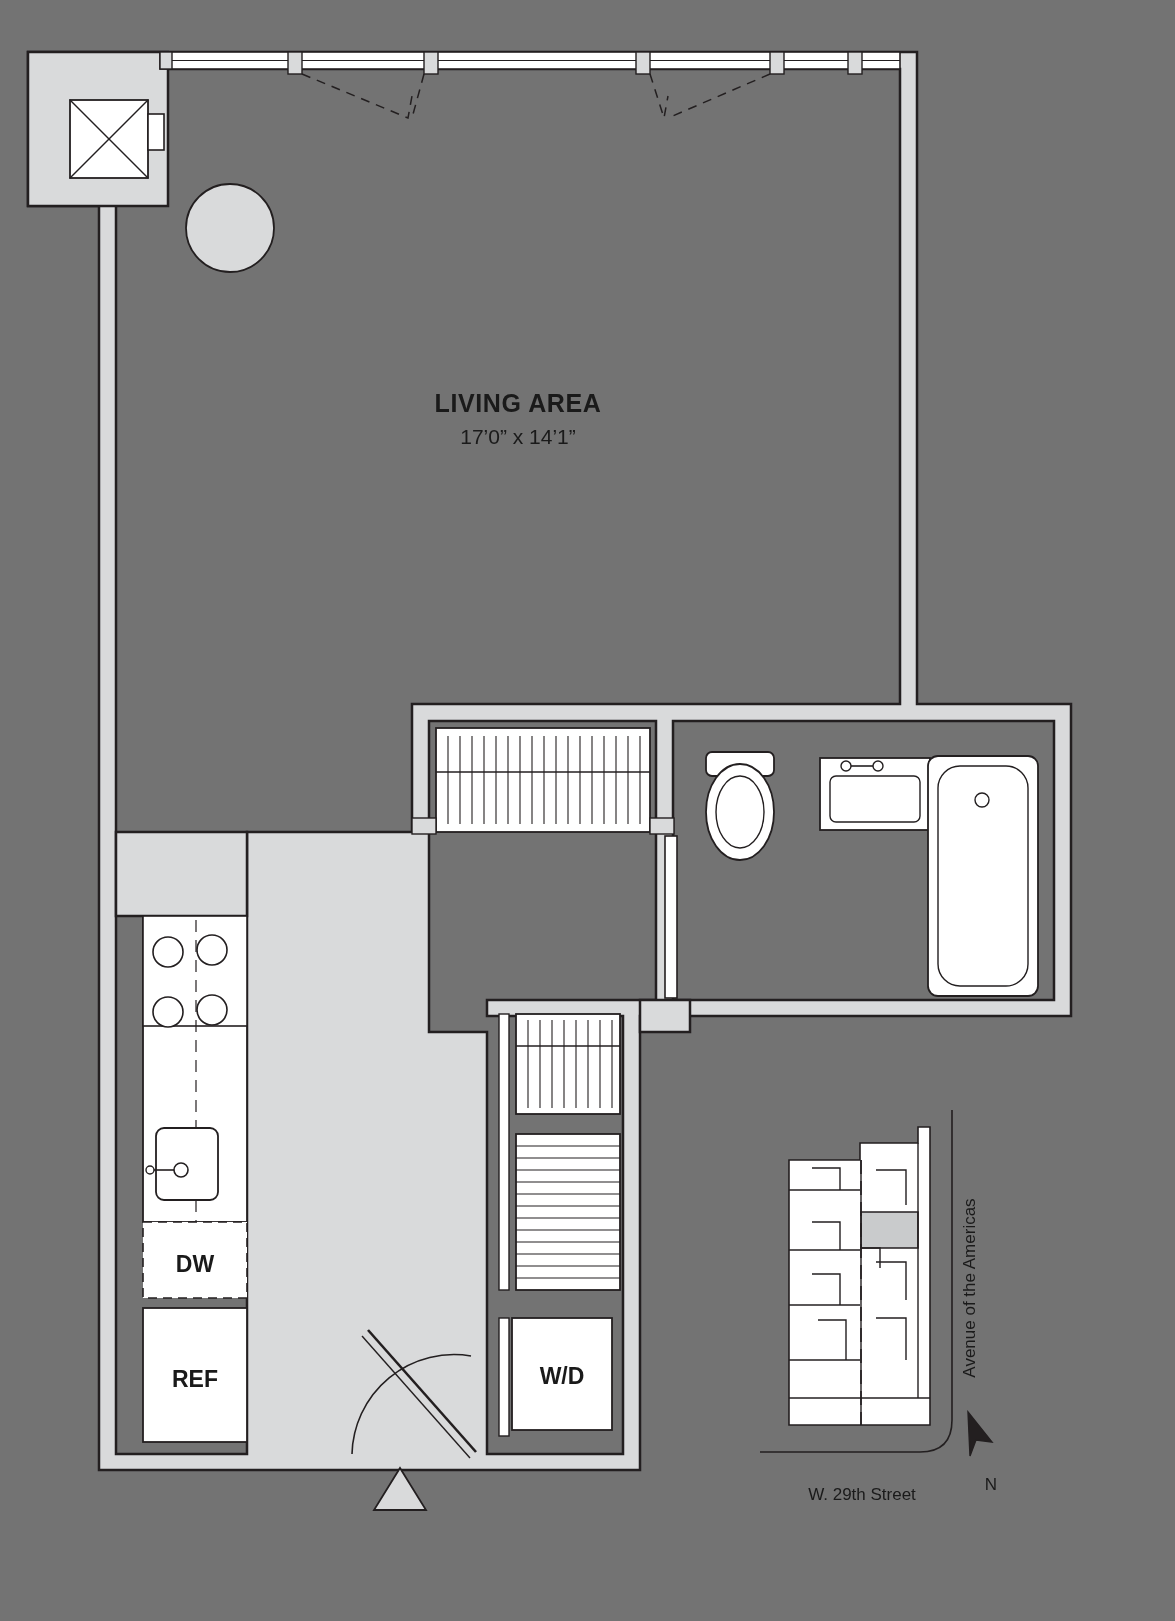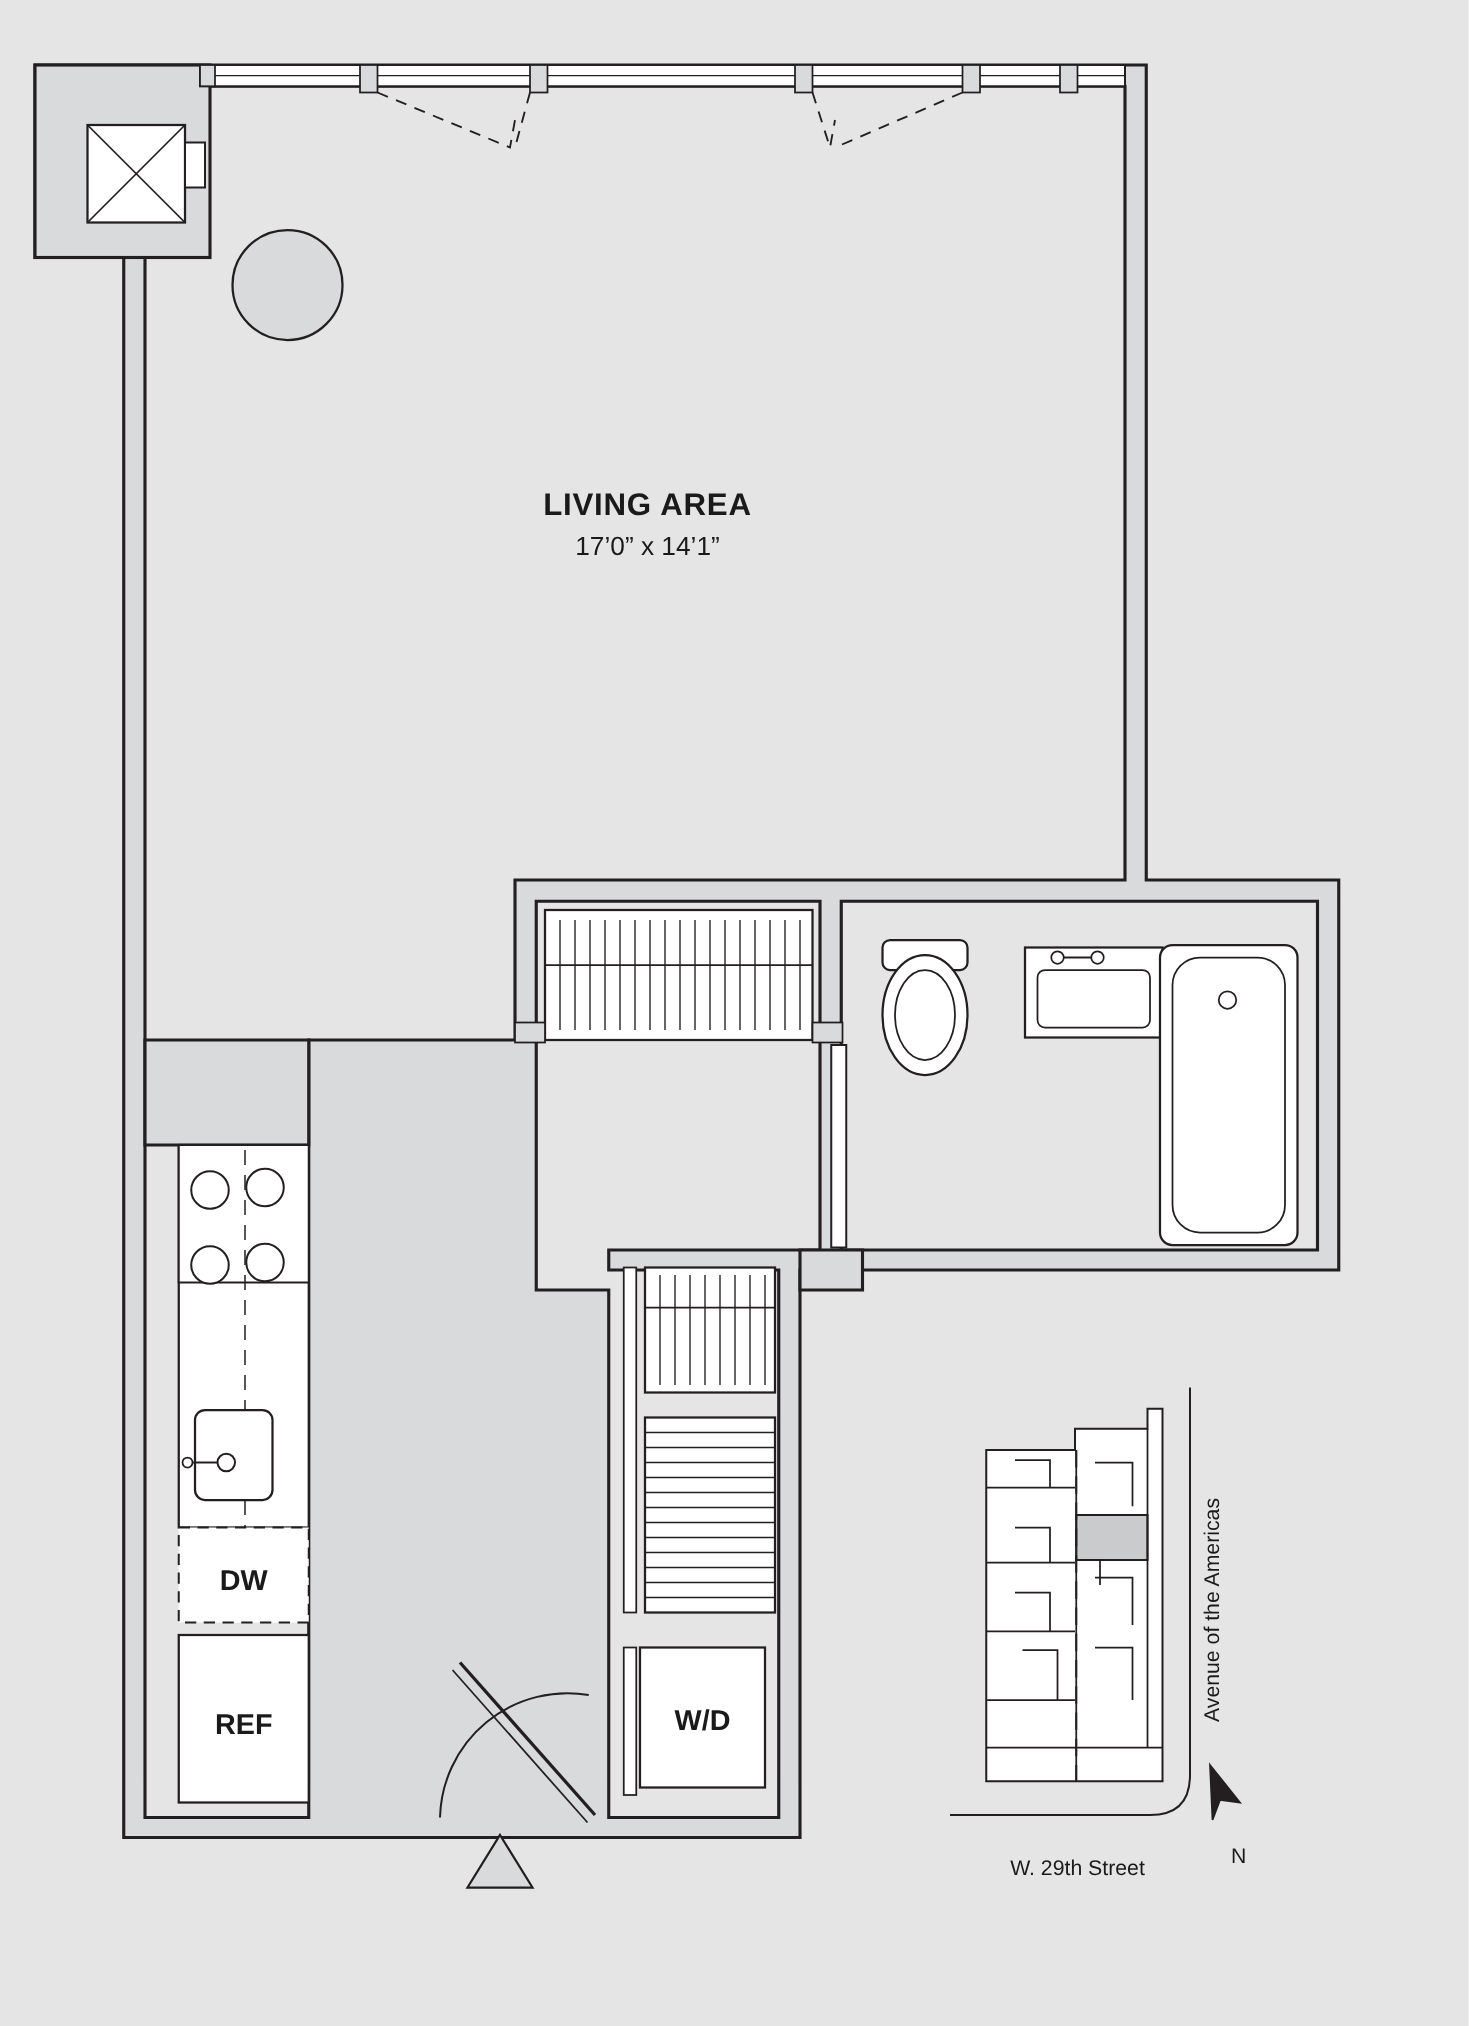--- a/index.html
+++ b/index.html
@@ -9,21 +9,21 @@
   }
   body {
     font-family: "Liberation Sans", sans-serif;
     color: #1a1a1a;
   }
   #page {
     position: relative;
     width: 1175px;
     height: 1621px;
     overflow: hidden;
-    background: #e5e5e5;
+    background: #737373;
   }
   #floorplan-svg {
     position: absolute;
     top: 0;
     left: 0;
     width: 1175px;
     height: 1621px;
   }
   .room-label-title {
     font-size: 25px;

